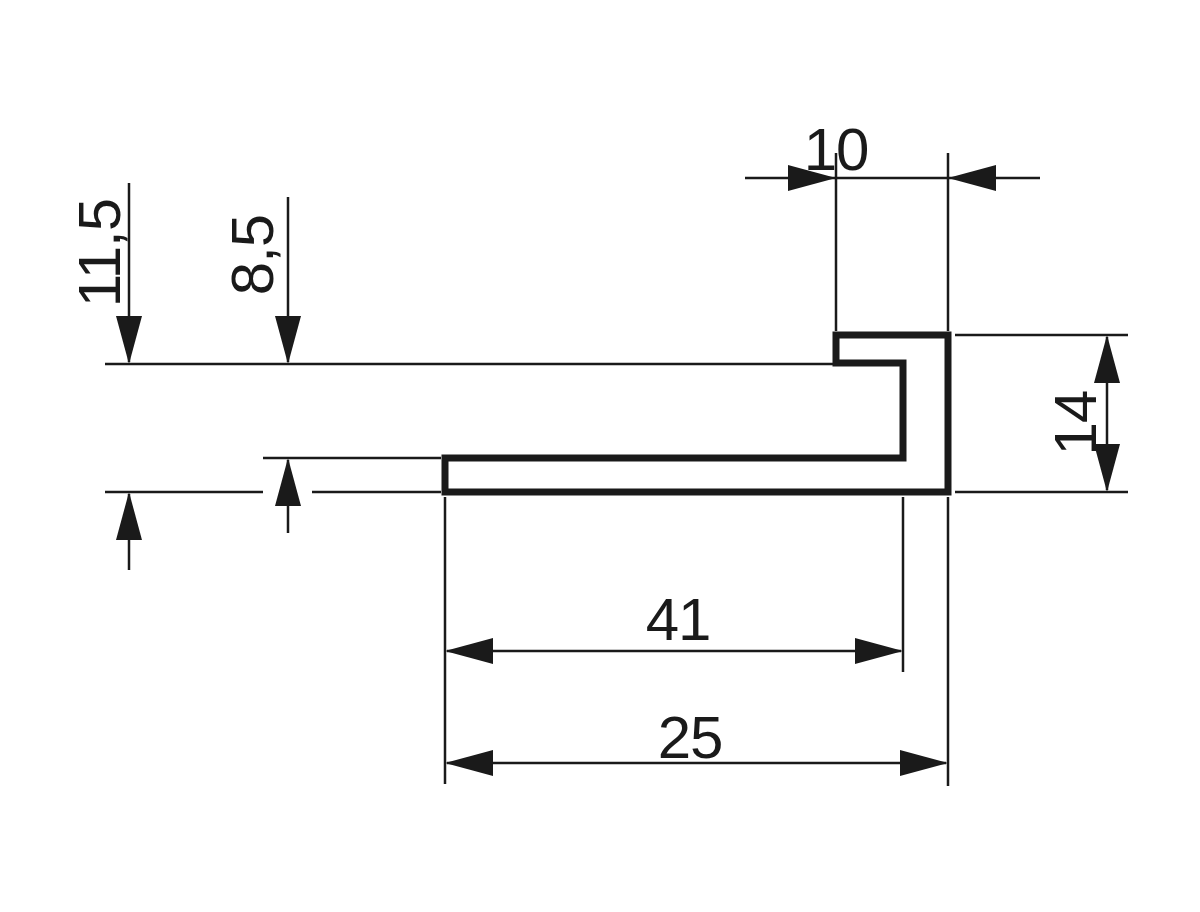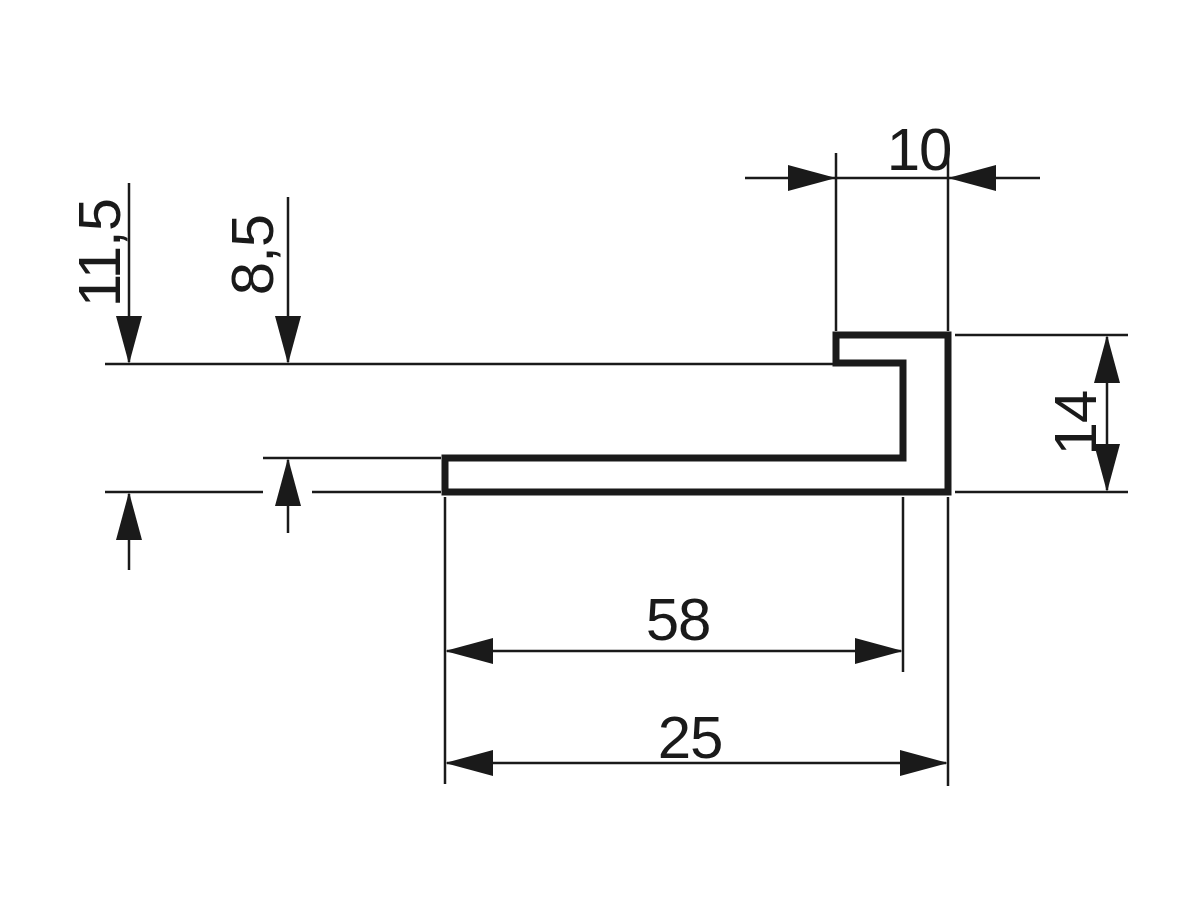--- a/index.html
+++ b/index.html
@@ -93,21 +93,21 @@
       <polygon points="445,763 493,750 493,776"></polygon>
       <polygon points="948,763 900,750 900,776"></polygon>
     </g>
 
   </svg>
 
   <div class="dim-label vertical" style="left:100px; top:253px;">11,5</div>
 
   <div class="dim-label vertical" style="left:253px; top:255px;">8,5</div>
 
-  <div class="dim-label" style="left:919px; top:150px;">10</div>
+  <div class="dim-label" style="left:836px; top:150px;">10</div>
 
   <div class="dim-label vertical" style="left:1076px; top:423px;">14</div>
 
-  <div class="dim-label" style="left:678px; top:620px;">58</div>
+  <div class="dim-label" style="left:678px; top:620px;">41</div>
 
   <div class="dim-label" style="left:690px; top:738px;">25</div>
 
 </div>
 
 </body></html>

